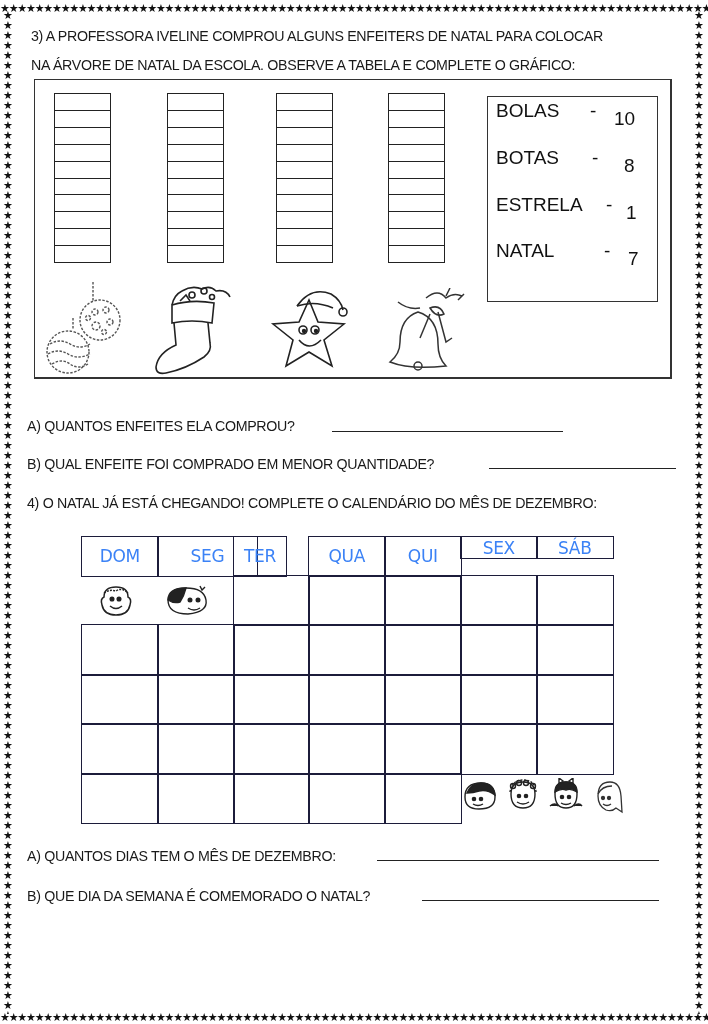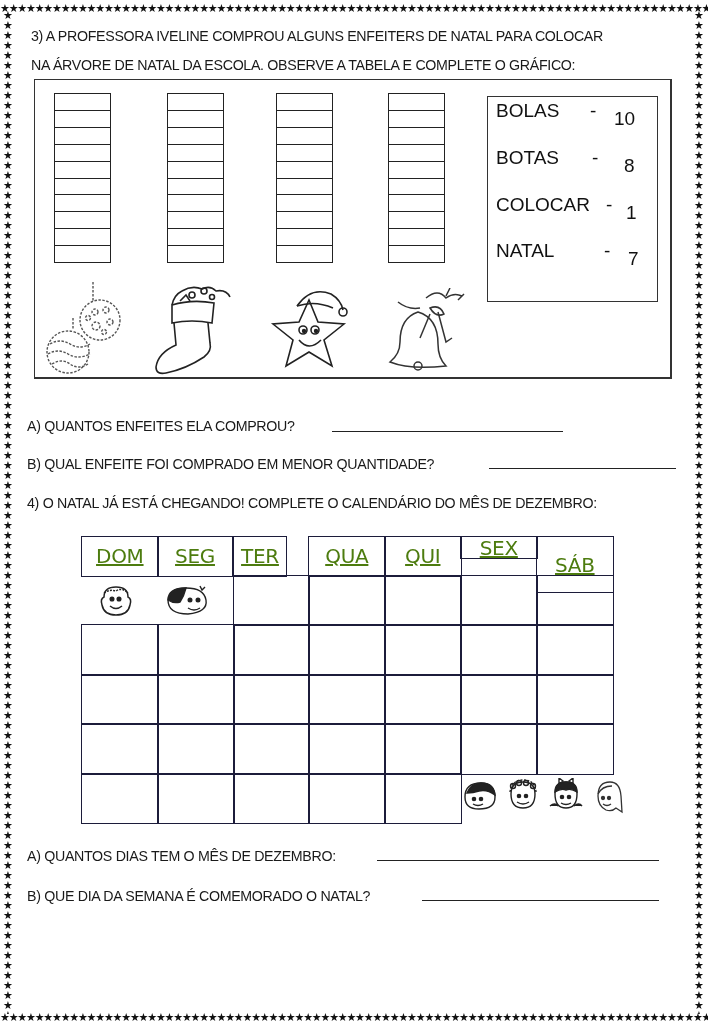--- a/index.html
+++ b/index.html
@@ -29,22 +29,22 @@
   .legend-row .lbl { display: inline-block; }
   .legend-row .dash { position: absolute; }
   .legend-row .val { position: absolute; margin-top: 8px; }
 
   .ornament { position: absolute; top: 282px; }
 
   .answer-line { position: absolute; border-bottom: 1.5px solid #222; height: 0; }
 
   .cal { position: absolute; left: 81px; top: 536px; }
   .cal-cell { position: absolute; border: 1.6px solid #1c1c3a; box-sizing: border-box; }
-  .cal-head { font-family: "DejaVu Sans", sans-serif; font-size: 20px; color: #4d7c0f;
-              display: flex; align-items: center; justify-content: center; letter-spacing: -0.3px; text-decoration: underline; }
+  .cal-head { font-family: "DejaVu Sans", sans-serif; font-size: 17px; color: #3b82f6;
+              display: flex; align-items: center; justify-content: center; letter-spacing: -0.3px; }
   .face { position: absolute; }
 </style>
 </head>
 <body>
 
 <div class="star-row" style="top:1px;" id="starTop">★★★★★★★★★★★★★★★★★★★★★★★★★★★★★★★★★★★★★★★★★★★★★★★★★★★★★★★★★★★★★★★★★★★★★★★★★★★★★★★★★★★★★★★★★★</div>
 <div class="star-row" style="top:1010px;" id="starBottom">★★★★★★★★★★★★★★★★★★★★★★★★★★★★★★★★★★★★★★★★★★★★★★★★★★★★★★★★★★★★★★★★★★★★★★★★★★★★★★★★★★★★★★★★★★</div>
 <div class="star-col" style="left:1px;" id="starLeft">★★★★★★★★★★★★★★★★★★★★★★★★★★★★★★★★★★★★★★★★★★★★★★★★★★★★★★★★★★★★★★★★★★★★★★★★★★★★★★★★★★★★★★★★★★★★★★★★★★★★★★★★★</div>
 <div class="star-col" style="left:692px;" id="starRight">★★★★★★★★★★★★★★★★★★★★★★★★★★★★★★★★★★★★★★★★★★★★★★★★★★★★★★★★★★★★★★★★★★★★★★★★★★★★★★★★★★★★★★★★★★★★★★★★★★★★★★★★★</div>
 
@@ -107,21 +107,21 @@
     <span class="lbl">BOLAS</span>
     <span class="dash" style="left:94px;">-</span>
     <span class="val" style="left:118px;">10</span>
   </div>
   <div class="legend-row" style="top:50px;">
     <span class="lbl">BOTAS</span>
     <span class="dash" style="left:96px;">-</span>
     <span class="val" style="left:128px;">8</span>
   </div>
   <div class="legend-row" style="top:97px;">
-    <span class="lbl">COLOCAR</span>
+    <span class="lbl">ESTRELA</span>
     <span class="dash" style="left:110px;">-</span>
     <span class="val" style="left:130px;">1</span>
   </div>
   <div class="legend-row" style="top:143px;">
     <span class="lbl">NATAL</span>
     <span class="dash" style="left:108px;">-</span>
     <span class="val" style="left:132px;">7</span>
   </div>
 </div>
 
@@ -180,26 +180,26 @@
 <div class="q-text" style="left:27px; top:417px; transform:scaleX(0.93);">A) QUANTOS ENFEITES ELA COMPROU?</div>
 <div class="answer-line" style="left:332px; top:431px; width:231px;"></div>
 
 <div class="q-text" style="left:27px; top:455px; transform:scaleX(0.93);">B) QUAL ENFEITE FOI COMPRADO EM MENOR QUANTIDADE?</div>
 <div class="answer-line" style="left:489px; top:468px; width:187px;"></div>
 
 <div class="q-text" style="left:27px; top:494px; transform:scaleX(0.93);">4) O NATAL JÁ ESTÁ CHEGANDO! COMPLETE O CALENDÁRIO DO MÊS DE DEZEMBRO:</div>
 
 <div id="calendar" class="cal">
     <div class="cal-cell cal-head" style="left: 0px; top: 0px; width: 77.6px; height: 40.6px;">DOM</div>
-    <div class="cal-cell cal-head" style="left: 76px; top: 0px; width: 76px; height: 40.6px;">SEG</div>
+    <div class="cal-cell cal-head" style="left: 76px; top: 0px; width: 101px; height: 40.6px;">SEG</div>
     <div class="cal-cell cal-head" style="left: 152px; top: 0px; width: 54px; height: 40.6px;">TER</div>
     <div class="cal-cell cal-head" style="left: 227px; top: 0px; width: 77.6px; height: 40.6px;">QUA</div>
     <div class="cal-cell cal-head" style="left: 303px; top: 0px; width: 77.6px; height: 40.6px;">QUI</div>
     <div class="cal-cell cal-head" style="left: 379px; top: 0px; width: 77.6px; height: 23px;">SEX</div>
-    <div class="cal-cell cal-head" style="left: 455px; top: 0px; width: 77.6px; height: 57px;">SÁB</div>
+    <div class="cal-cell cal-head" style="left: 455px; top: 0px; width: 77.6px; height: 23px;">SÁB</div>
     <div class="cal-cell" style="left: 152px; top: 39px; width: 76.6px; height: 50.6px;"></div>
     <div class="cal-cell" style="left: 227px; top: 39px; width: 77.6px; height: 50.6px;"></div>
     <div class="cal-cell" style="left: 303px; top: 39px; width: 77.6px; height: 50.6px;"></div>
     <div class="cal-cell" style="left: 379px; top: 39px; width: 77.6px; height: 50.6px;"></div>
     <div class="cal-cell" style="left: 455px; top: 39px; width: 77.6px; height: 50.6px;"></div>
     <div class="cal-cell" style="left: 0px; top: 88px; width: 77.6px; height: 51.6px;"></div>
     <div class="cal-cell" style="left: 76px; top: 88px; width: 77.6px; height: 51.6px;"></div>
     <div class="cal-cell" style="left: 152px; top: 88px; width: 76.6px; height: 51.6px;"></div>
     <div class="cal-cell" style="left: 227px; top: 88px; width: 77.6px; height: 51.6px;"></div>
     <div class="cal-cell" style="left: 303px; top: 88px; width: 77.6px; height: 51.6px;"></div>

